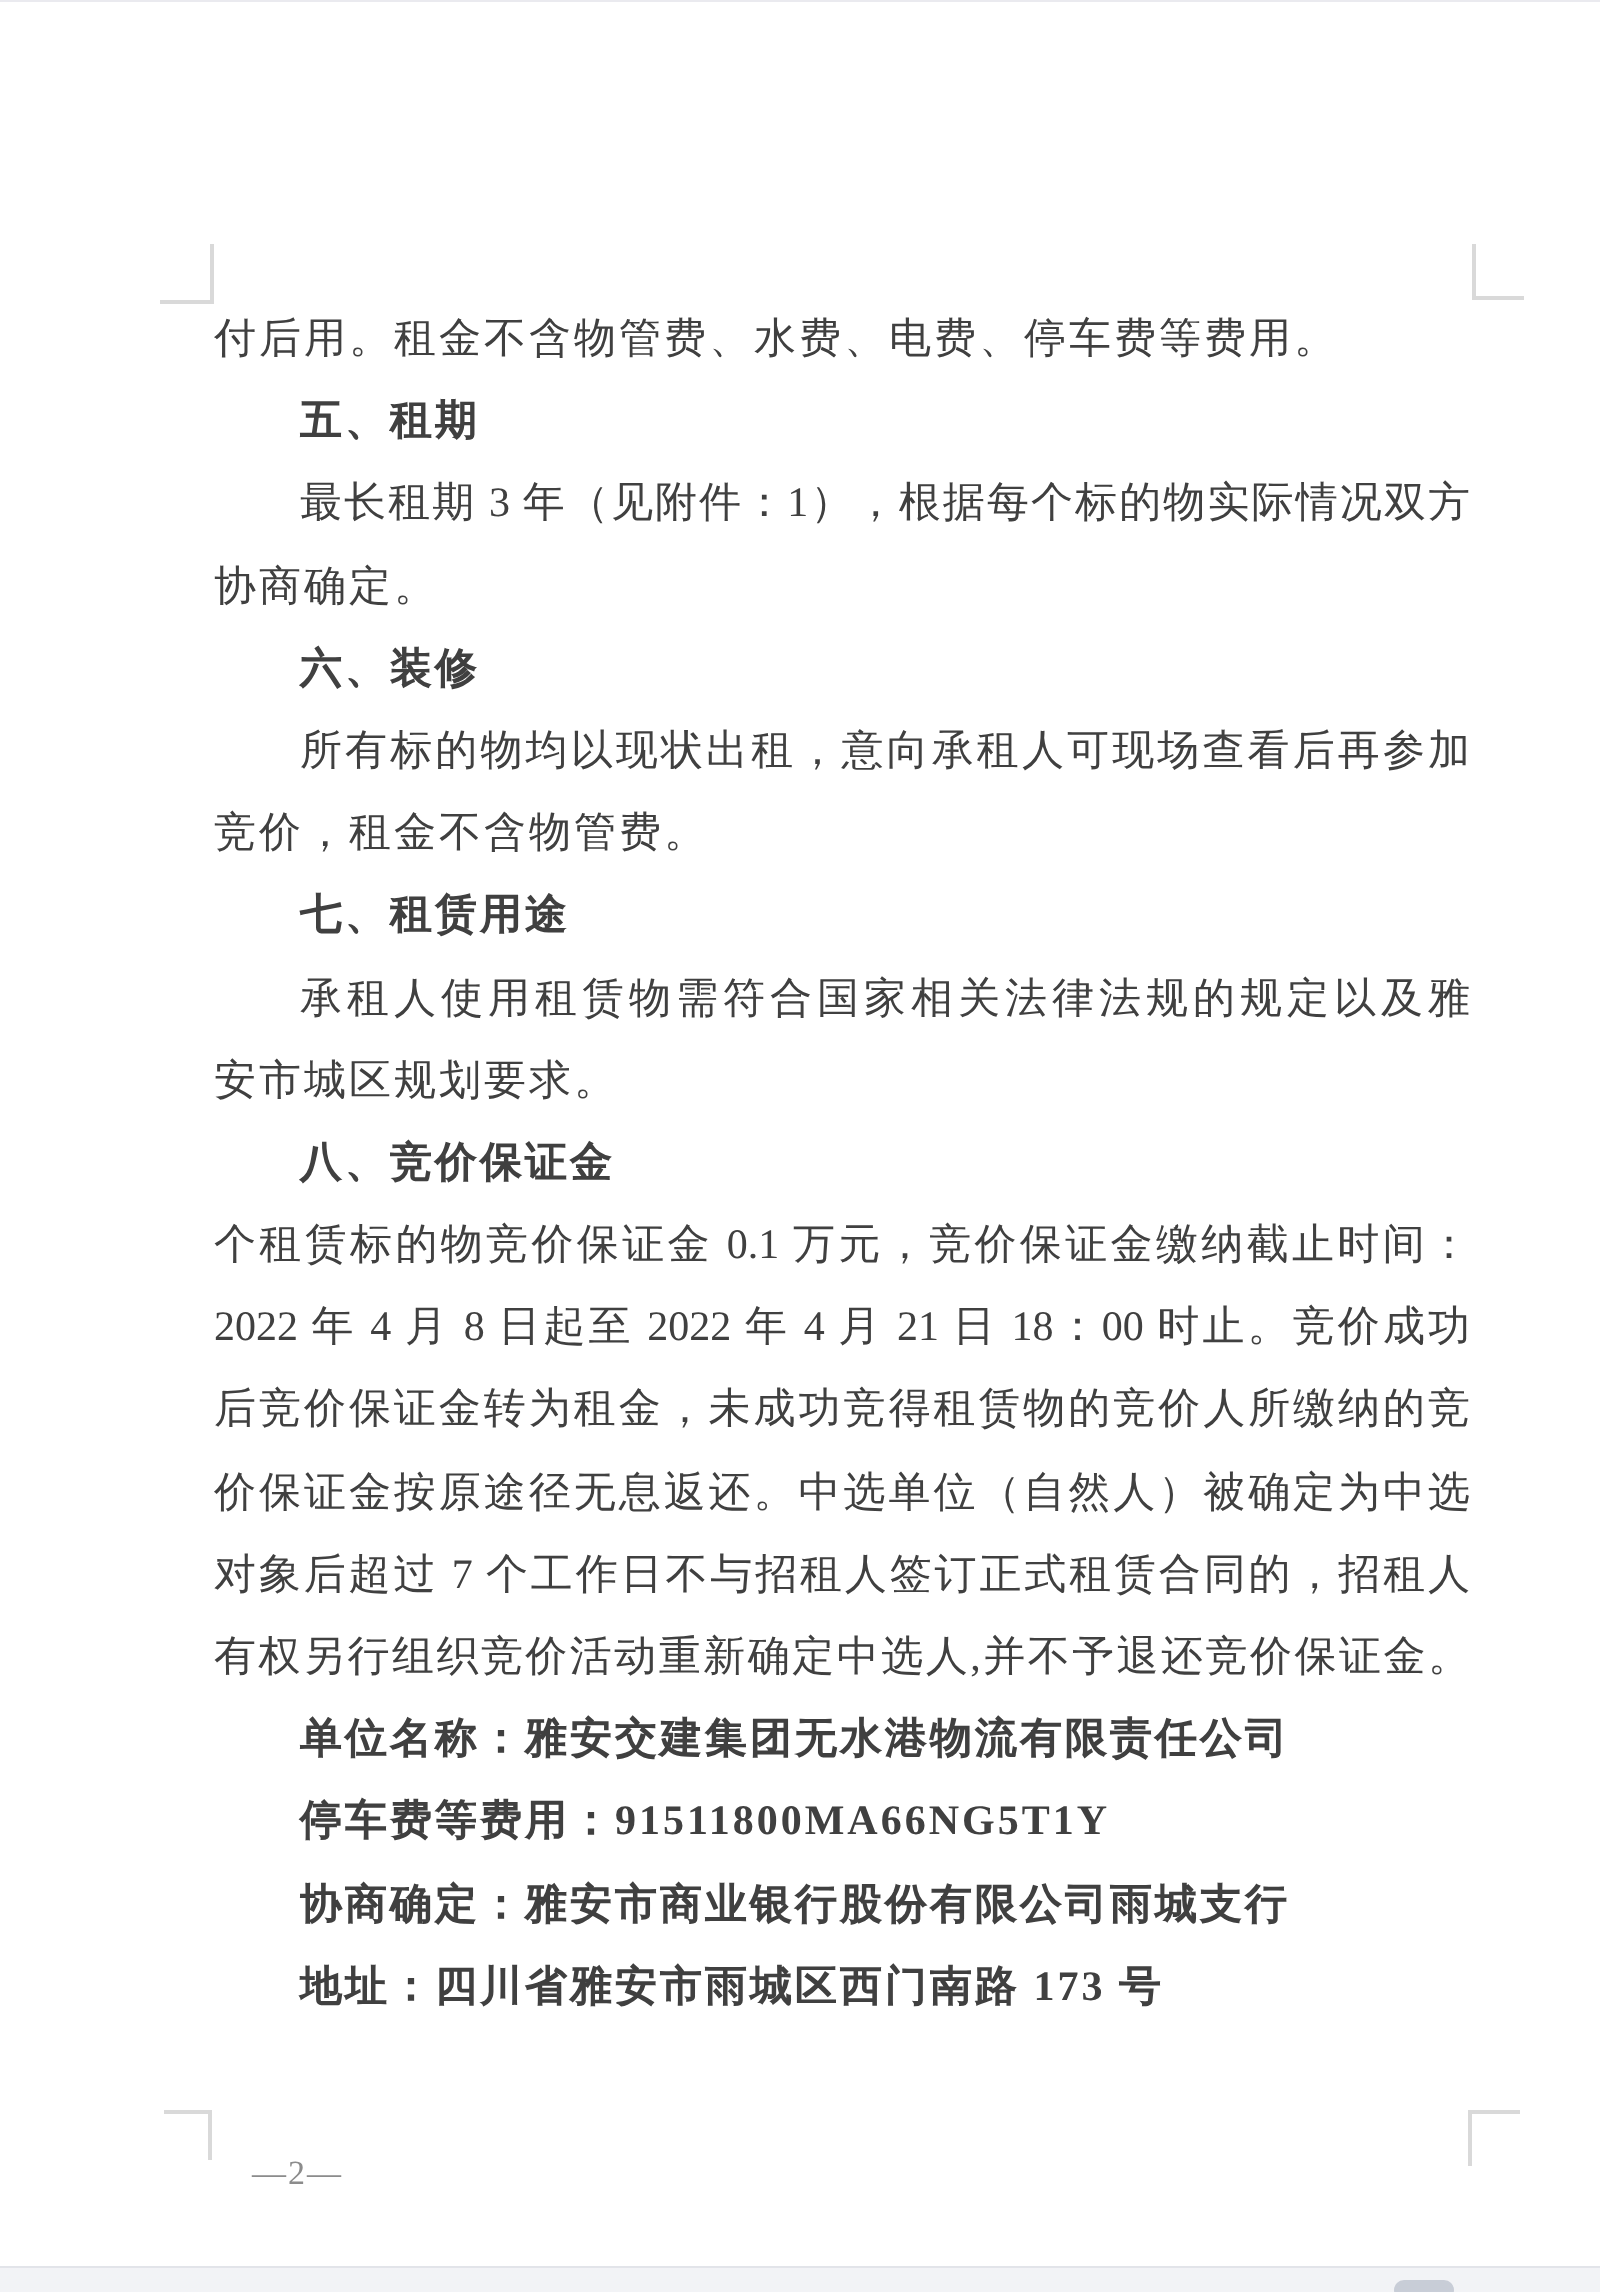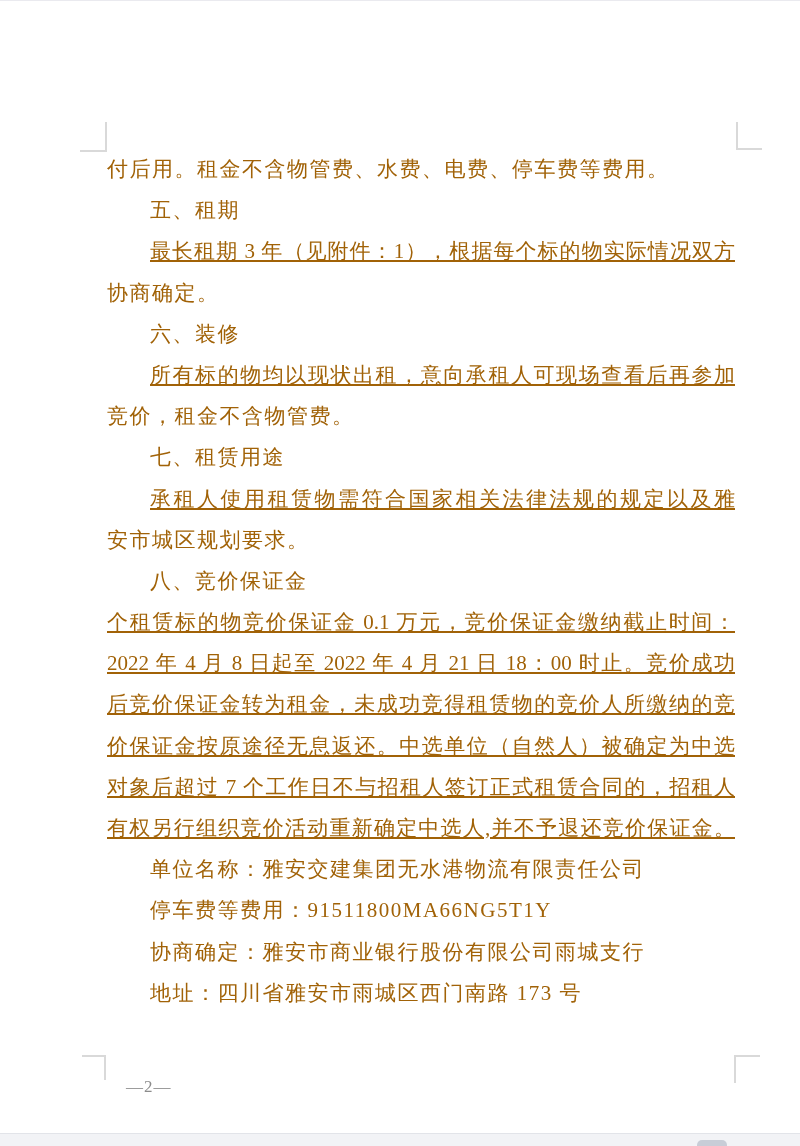--- a/index.html
+++ b/index.html
@@ -18,35 +18,34 @@
   .mark-tr { left: 736px; top: 122px;  width: 26px; height: 28px;
              border-left: 2px solid #d9d9d9;  border-bottom: 2px solid #d9d9d9; }
   .mark-bl { left: 82px;  top: 1055px; width: 24px; height: 25px;
              border-top: 2px solid #d9d9d9;   border-right: 2px solid #d9d9d9; }
   .mark-br { left: 734px; top: 1055px; width: 26px; height: 28px;
              border-top: 2px solid #d9d9d9;   border-left: 2px solid #d9d9d9; }
 
   
   .doc-content {
     position: absolute; left: 107px; top: 149px; width: 628px;
-    color: #a16207; font-size: 21px;
+    color: #404040; font-size: 21px;
   }
   .doc-line {
     height: 41.2px; line-height: 41.2px;
     white-space: nowrap; letter-spacing: 1.5px;
   }
   .doc-line.justify {
     white-space: normal;
     letter-spacing: normal;
     text-align: justify;
     text-align-last: justify;
-    text-decoration: underline;
   }
   .doc-line.indent { text-indent: 43px; }
-  .doc-line.bold { font-weight: normal; }
+  .doc-line.bold { font-weight: bold; }
 
   .page-number {
     position: absolute; left: 126px; top: 1077px;
     color: #8c8c8c; font-size: 17px; letter-spacing: 1px;
     font-family: "Liberation Serif", "DejaVu Serif", serif;
   }
 
   
   .viewer-bottom-bar {
     position: absolute; left: 0; top: 1133px; width: 800px; height: 13px;

